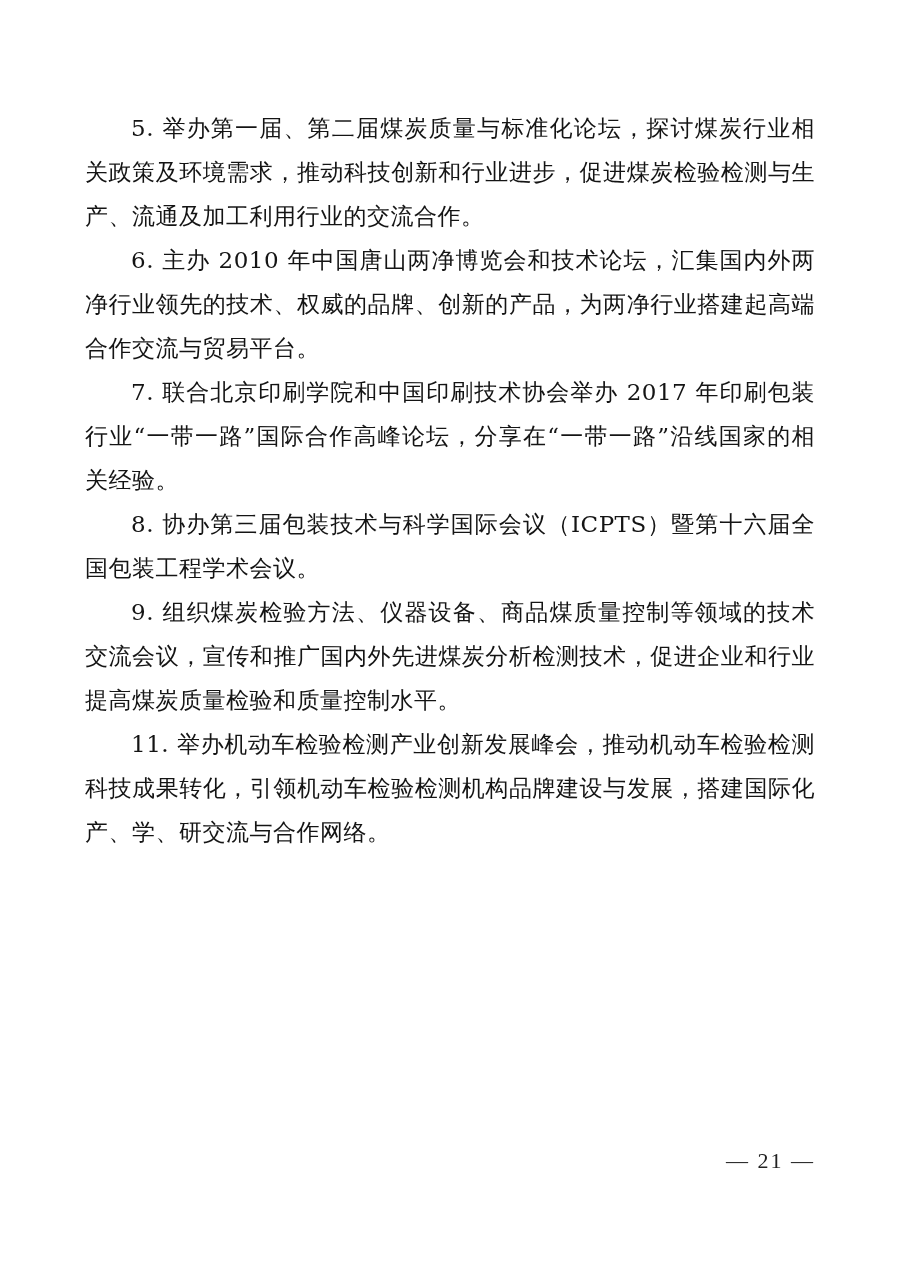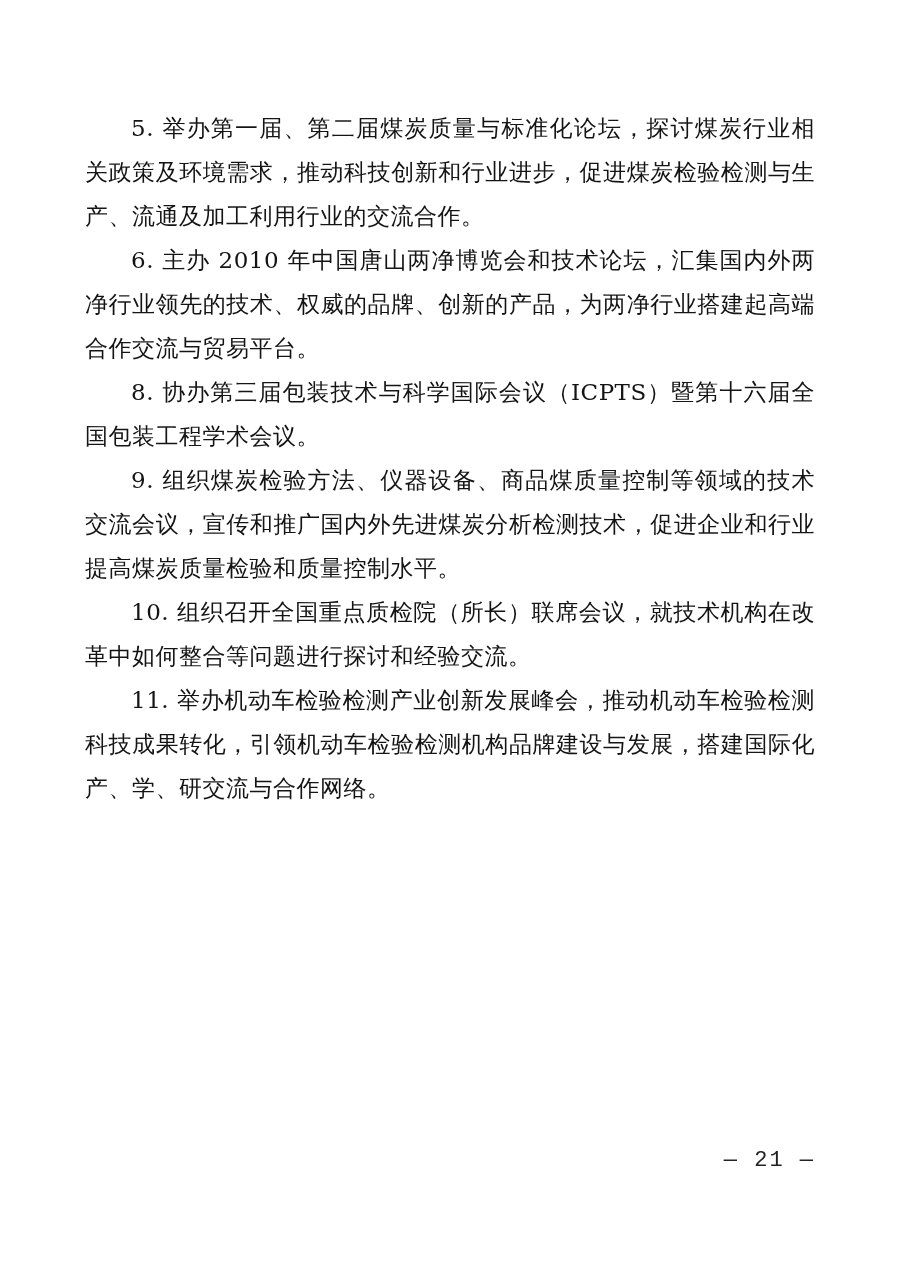--- a/index.html
+++ b/index.html
@@ -35,29 +35,29 @@
     text-justify: inter-character;
     color: #141414;
   }
   .page-footer {
     position: absolute;
     top: 1148px;
     right: 85px;
     font-size: 22px;
     letter-spacing: 2px;
     color: #222222;
-    font-family: Liberation Mono, monospace;
+    font-family: Liberation Serif, serif;
   }
 </style>
 </head>
 <body>
 
 <div class="page">
   <div class="doc-body">
     <p>5. 举办第一届、第二届煤炭质量与标准化论坛，探讨煤炭行业相关政策及环境需求，推动科技创新和行业进步，促进煤炭检验检测与生产、流通及加工利用行业的交流合作。</p>
     <p>6. 主办 2010 年中国唐山两净博览会和技术论坛，汇集国内外两净行业领先的技术、权威的品牌、创新的产品，为两净行业搭建起高端合作交流与贸易平台。</p>
+    <p>7. 联合北京印刷学院和中国印刷技术协会举办 2017 年印刷包装行业“一带一路”国际合作高峰论坛，分享在“一带一路”沿线国家的相关经验。</p>
     <p>8. 协办第三届包装技术与科学国际会议（ICPTS）暨第十六届全国包装工程学术会议。</p>
     <p>9. 组织煤炭检验方法、仪器设备、商品煤质量控制等领域的技术交流会议，宣传和推广国内外先进煤炭分析检测技术，促进企业和行业提高煤炭质量检验和质量控制水平。</p>
-    <p>10. 组织召开全国重点质检院（所长）联席会议，就技术机构在改革中如何整合等问题进行探讨和经验交流。</p>
     <p>11. 举办机动车检验检测产业创新发展峰会，推动机动车检验检测科技成果转化，引领机动车检验检测机构品牌建设与发展，搭建国际化产、学、研交流与合作网络。</p>
   </div>
   <div class="page-footer">— 21 —</div>
 </div>
 
 </body></html>

